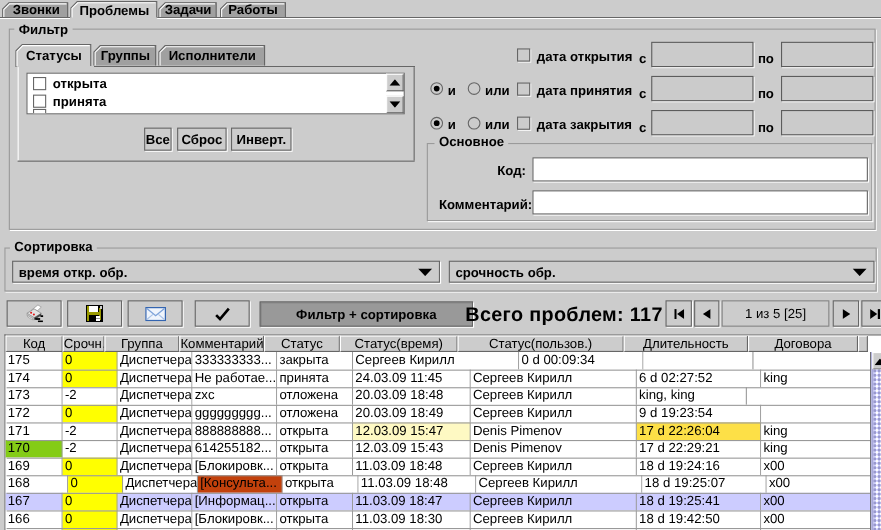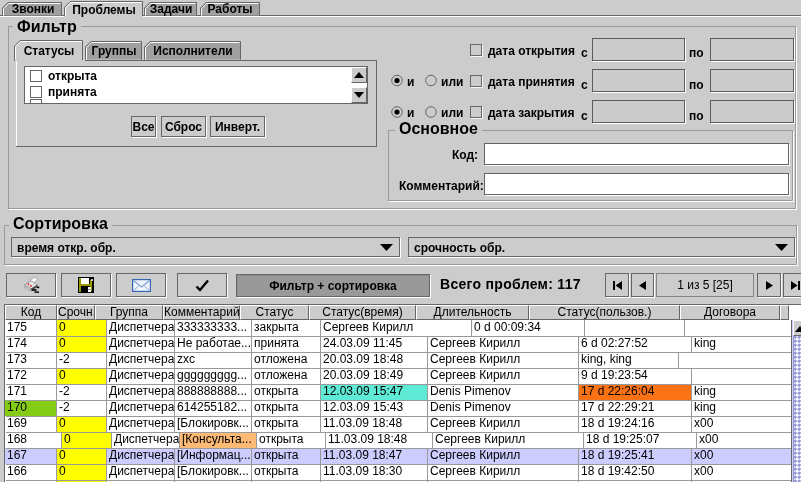--- a/index.html
+++ b/index.html
@@ -1,19 +1,19 @@
 <!DOCTYPE html>
 <html><head><meta charset="utf-8"><style>
 *{margin:0;padding:0;box-sizing:border-box}
 html,body{width:801px;height:482px;overflow:hidden}
 body{font-family:"Liberation Sans",sans-serif;background:#cccccc;position:relative;color:#000}
 .abs{position:absolute}
 .b{font-weight:bold;font-size:12px;white-space:nowrap}
 .grp{border:1px solid #9a9a9a;box-shadow:1px 1px 0 #fff}
-.gt{background:#cccccc;padding:0 4px;font-weight:bold;font-size:16px;line-height:12px}
+.gt{background:#cccccc;padding:0 4px;font-weight:bold;font-size:12px;line-height:12px}
 .tf{background:#fff;border:1px solid #636363;box-shadow:1px 1px 0 #fff}
 .tfd{background:#cbcbcb;border:1px solid #5c5c5c;box-shadow:1px 1px 0 #fff}
 .cb{width:12px;height:12px;border:1px solid #666;background:#ccc;box-shadow:1px 1px 0 rgba(255,255,255,.85)}
 .cbw{width:12px;height:12px;border:1px solid #666;background:#fff}
 .btn{background:#ccc;border:1px solid #666;box-shadow:1px 1px 0 #fff;display:flex;align-items:center;justify-content:center;font-weight:bold;font-size:12px}
 .hc{height:15px;background:#ccc;border-top:1px solid #fff;border-left:1px solid #fff;border-right:1px solid #666;border-bottom:1px solid #666;font-size:12px;text-align:center;line-height:13px;overflow:hidden;white-space:nowrap}
 .row{display:flex}
 .c{height:16px;border-right:1px solid #999;font-size:12px;line-height:14px;padding-left:2px;white-space:nowrap;overflow:hidden;background:#fff}
 </style></head><body>
 
@@ -177,21 +177,21 @@
 <path d="M1.5,1.5 L9.5,8 L17.5,1.5" fill="none" stroke="#7ea3d9" stroke-width="1.3"></path>
 <path d="M1.5,11.5 L7,6.8 M17.5,11.5 L12,6.8" fill="none" stroke="#aac3e8" stroke-width="1.1"></path>
 </svg>
   </div>
 <div class="abs btn" style="left:177px;top:273px;width:50px;height:24px">
 <svg width="15" height="13" viewBox="0 0 15 13">
       <path d="M1.5,7.5 L5,11 L13,1.5" fill="none" stroke="#000" stroke-width="2.4"></path>
     </svg>
   </div>
 <div class="abs btn" style="left:236px;top:274px;width:194px;height:23px;background:#999;box-shadow:1px 1px 0 #fff, inset 1px 1px 0 #8a8a8a">Фильтр + сортировка</div>
-<span class="abs b" style="left:440px;top:276px;font-size:14px;letter-spacing:0.3px">Всего проблем: 117</span>
+<span class="abs b" style="left:423px;top:276px;font-size:18px;letter-spacing:0.3px">Всего проблем: 117</span>
 <div class="abs btn" style="left:605px;top:273px;width:24px;height:24px">
     <svg width="9" height="9" viewBox="0 0 9 9">
       <rect x="0" y="0" width="2" height="9" fill="#000"></rect>
       <polygon points="9,0 9,9 2.5,4.5" fill="#000"></polygon>
     </svg>
   </div>
 <div class="abs btn" style="left:631px;top:273px;width:23px;height:24px">
     <svg width="7" height="9" viewBox="0 0 7 9">
       <polygon points="7,0 7,9 0,4.5" fill="#000"></polygon>
     </svg>
@@ -210,22 +210,22 @@
   </div>
 
 <div class="abs" style="left:4px;top:304px;width:797px;height:178px;background:#fff;border-top:1px solid #666;border-left:1px solid #666;overflow:hidden">
 <div class="row">
 <div class="hc" style="width:52px">Код</div>
 <div class="hc" style="width:38px">Срочн...</div>
 <div class="hc" style="width:68px">Группа</div>
 <div class="hc" style="width:77px">Комментарий</div>
 <div class="hc" style="width:69px">Статус</div>
 <div class="hc" style="width:107px">Статус(время)</div>
+<div class="hc" style="width:151px">Статус(пользов.)</div>
 <div class="hc" style="width:113px">Длительность</div>
-<div class="hc" style="width:151px">Статус(пользов.)</div>
 <div class="hc" style="width:100px">Договора</div>
 <div class="hc" style="width:9px"></div>
 </div>
 <div class="row">
 <div class="c" style="width:52px;background:#fff">175</div>
 <div class="c" style="width:50px;background:#ffff00">0</div>
 <div class="c" style="width:68px;background:#fff">Диспетчера</div>
 <div class="c" style="width:77px;background:#fff">333333333...</div>
 <div class="c" style="width:69px;background:#fff">закрыта</div>
 <div class="c" style="width:151px;background:#fff">Сергеев Кирилл</div>
@@ -263,23 +263,23 @@
 <div class="c" style="width:151px;background:#fff">Сергеев Кирилл</div>
 <div class="c" style="width:113px;background:#fff">9 d 19:23:54</div>
 <div class="c" style="width:100px;background:#fff"></div>
 </div>
 <div class="row">
 <div class="c" style="width:52px;background:#fff">171</div>
 <div class="c" style="width:50px;background:#fff">-2</div>
 <div class="c" style="width:68px;background:#fff">Диспетчера</div>
 <div class="c" style="width:77px;background:#fff">888888888...</div>
 <div class="c" style="width:69px;background:#fff">открыта</div>
-<div class="c" style="width:107px;background:#5eead4">12.03.09 15:47</div>
+<div class="c" style="width:107px;background:#fef9c3">12.03.09 15:47</div>
 <div class="c" style="width:151px;background:#fff">Denis Pimenov</div>
-<div class="c" style="width:113px;background:#f97316">17 d 22:26:04</div>
+<div class="c" style="width:113px;background:#fde047">17 d 22:26:04</div>
 <div class="c" style="width:100px;background:#fff">king</div>
 </div>
 <div class="row">
 <div class="c" style="width:52px;background:#84cc16">170</div>
 <div class="c" style="width:50px;background:#fff">-2</div>
 <div class="c" style="width:68px;background:#fff">Диспетчера</div>
 <div class="c" style="width:77px;background:#fff">614255182...</div>
 <div class="c" style="width:69px;background:#fff">открыта</div>
 <div class="c" style="width:107px;background:#fff">12.03.09 15:43</div>
 <div class="c" style="width:151px;background:#fff">Denis Pimenov</div>
@@ -294,21 +294,21 @@
 <div class="c" style="width:69px;background:#fff">открыта</div>
 <div class="c" style="width:107px;background:#fff">11.03.09 18:48</div>
 <div class="c" style="width:151px;background:#fff">Сергеев Кирилл</div>
 <div class="c" style="width:113px;background:#fff">18 d 19:24:16</div>
 <div class="c" style="width:100px;background:#fff">x00</div>
 </div>
 <div class="row">
 <div class="c" style="width:57px;background:#fff">168</div>
 <div class="c" style="width:50px;background:#ffff00">0</div>
 <div class="c" style="width:68px;background:#fff">Диспетчера</div>
-<div class="c" style="width:77px;background:#fdba74">[Консульта...</div>
+<div class="c" style="width:77px;background:#c2410c">[Консульта...</div>
 <div class="c" style="width:69px;background:#fff">открыта</div>
 <div class="c" style="width:107px;background:#fff">11.03.09 18:48</div>
 <div class="c" style="width:151px;background:#fff">Сергеев Кирилл</div>
 <div class="c" style="width:113px;background:#fff">18 d 19:25:07</div>
 <div class="c" style="width:100px;background:#fff">x00</div>
 </div>
 <div class="row">
 <div class="c" style="width:52px;background:#ccccff">167</div>
 <div class="c" style="width:50px;background:#ffff00">0</div>
 <div class="c" style="width:68px;background:#ccccff">Диспетчера</div>

